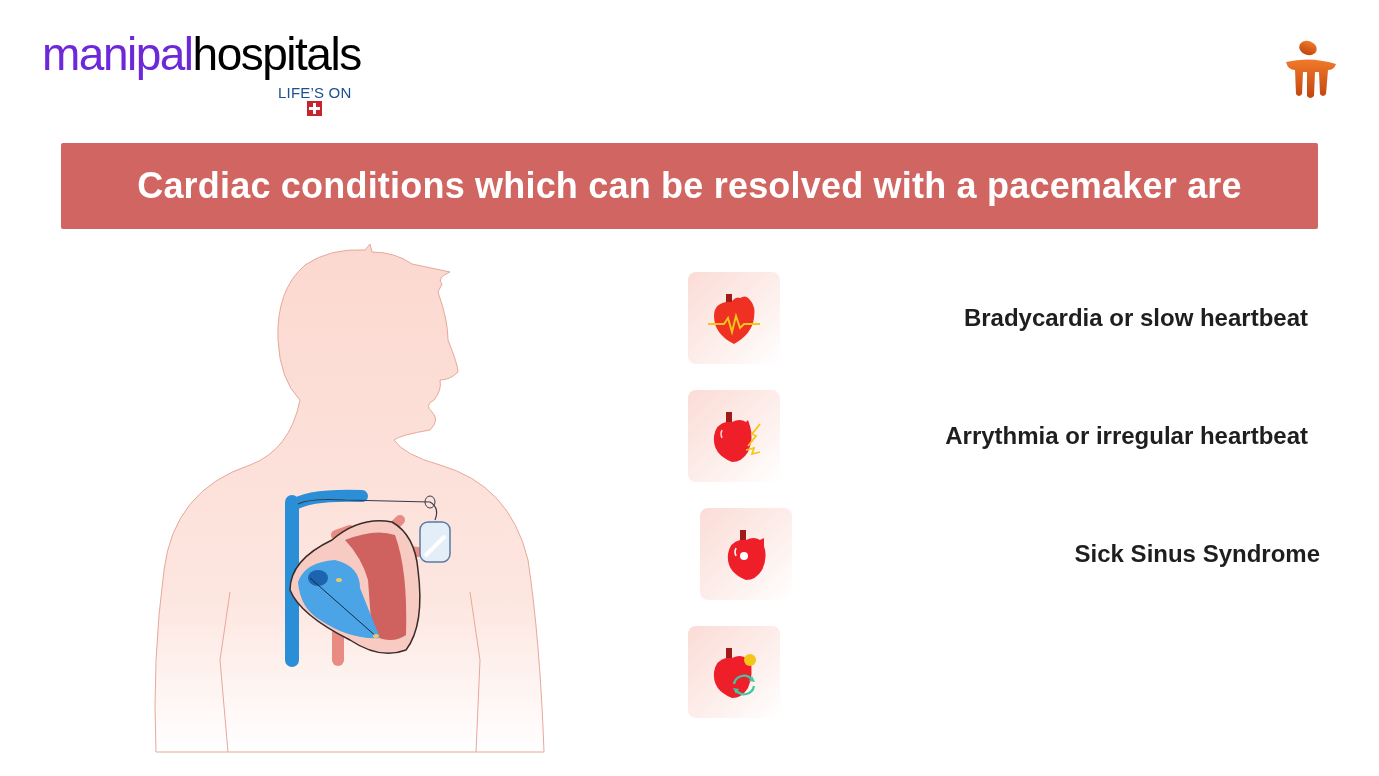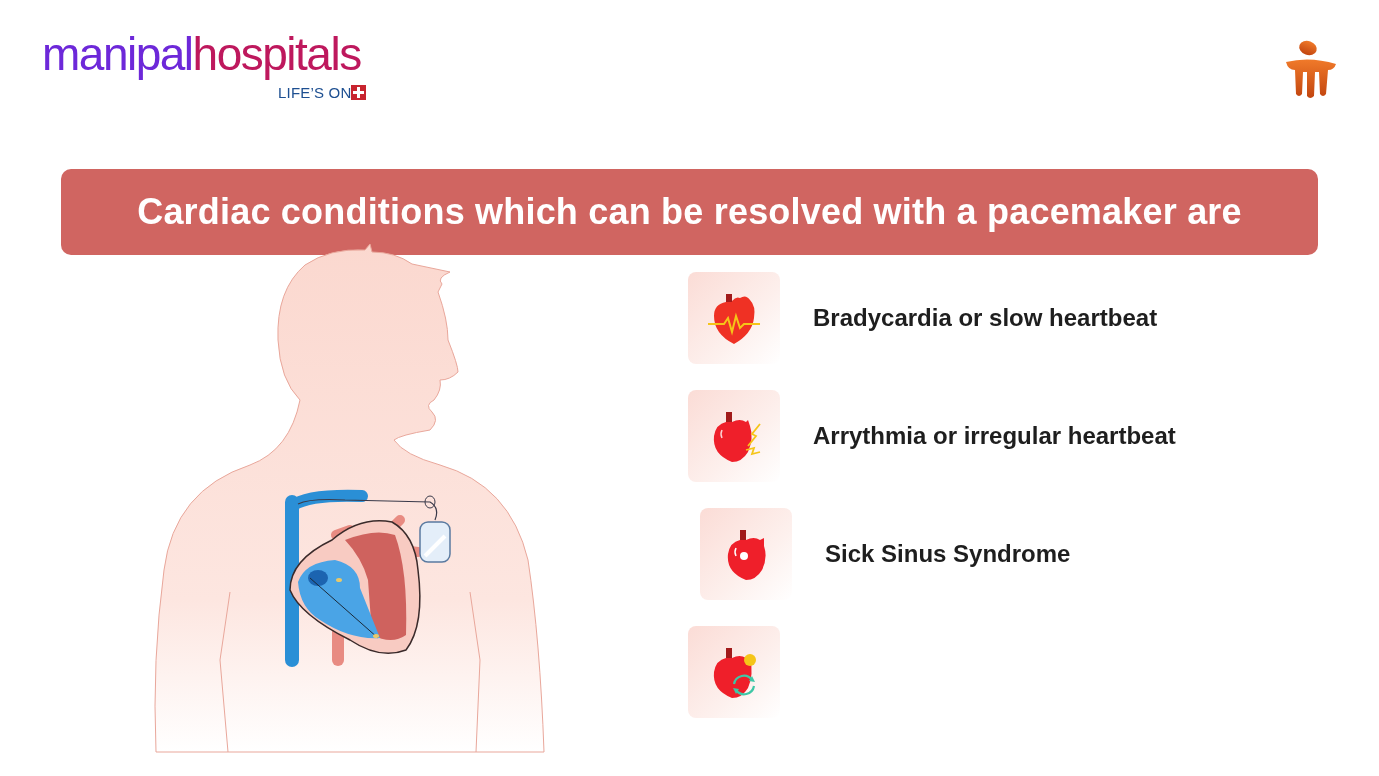--- a/index.html
+++ b/index.html
@@ -2,36 +2,36 @@
 <html><head>
 <meta charset="utf-8">
 <style>
   * { margin: 0; padding: 0; box-sizing: border-box; }
   html, body { width: 1379px; height: 776px; background: #ffffff; overflow: hidden; }
   body { position: relative; font-family: "Liberation Sans", sans-serif; }
 
   .logo { position: absolute; left: 42px; top: 28px; width: 360px; height: 80px; }
   .logo-word { font-family: "Liberation Sans", sans-serif; font-size: 46px; letter-spacing: -1.5px; line-height: 52px; white-space: nowrap; }
   .logo-manipal { color: #6d28d9; }
-  .logo-hospitals { color: #be185d; }
-  .logo-tag { position: absolute; left: 236px; top: 56px; font-size: 15px; color: #1d4f91; letter-spacing: 0.2px; display: flex; align-items: center; white-space: nowrap; }
+  .logo-hospitals { color: #000000; }
+  .logo-tag { position: absolute; left: 236px; top: 56px; font-size: 15px; color: #1d4f91; letter-spacing: 0.2px; display: flex; align-items: center; white-space: nowrap; flex-direction: column; }
   .plus-box { display: inline-block; width: 15px; height: 15px; background: #c8242f; position: relative; }
   .plus-box::before, .plus-box::after { content: ""; position: absolute; background: #ffffff; }
   .plus-box::before { left: 6px; top: 2px; width: 3px; height: 11px; }
   .plus-box::after { left: 2px; top: 6px; width: 11px; height: 3px; }
 
   .emblem { position: absolute; left: 1282px; top: 36px; width: 56px; height: 64px; }
 
-  .banner { position: absolute; left: 61px; top: 143px; width: 1257px; height: 86px; background: #d06561; border-radius: 10px; display: flex; align-items: center; justify-content: center; margin-top: 26px; }
+  .banner { position: absolute; left: 61px; top: 143px; width: 1257px; height: 86px; background: #d06561; border-radius: 2px; display: flex; align-items: center; justify-content: center; }
   .banner-title { color: #ffffff; font-weight: bold; font-size: 36px; letter-spacing: 0.2px; }
 
   .illustration { position: absolute; left: 140px; top: 240px; width: 420px; height: 520px; }
 
   .conditions { position: absolute; left: 688px; top: 272px; width: 620px; }
-  .condition { position: absolute; left: 0; width: 620px; height: 92px; display: flex; align-items: center; }
+  .condition { position: absolute; left: 0; width: 620px; height: 92px; display: flex; align-items: center; justify-content: space-between; }
   .icon-tile { width: 92px; height: 92px; border-radius: 8px; background: linear-gradient(135deg, #fbdcd6 0%, #fdf0ed 60%, #ffffff 100%); display: flex; align-items: center; justify-content: center; flex-shrink: 0; }
   .condition-label { margin-left: 33px; font-size: 24px; font-weight: bold; color: #1e1e1e; white-space: nowrap; }
 </style>
 </head>
 <body>
 
 <div class="logo">
   <div class="logo-word"><span class="logo-manipal">manipal</span><span class="logo-hospitals">hospitals</span></div>
   <div class="logo-tag">
     <span>LIFE’S ON</span>

